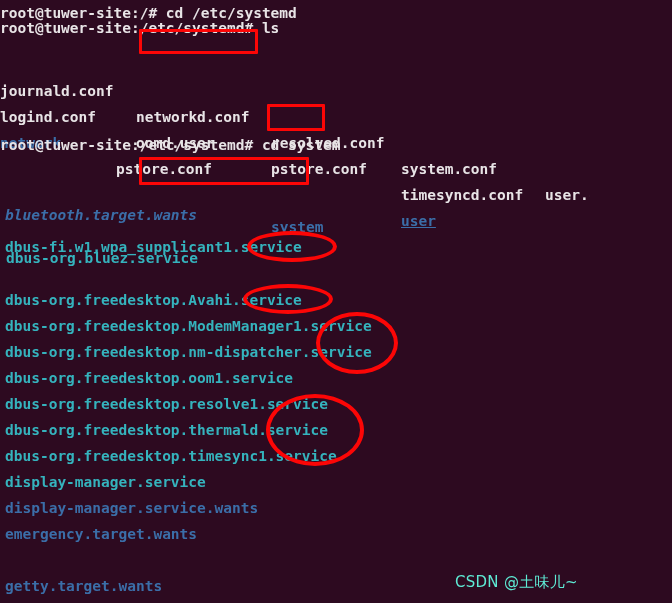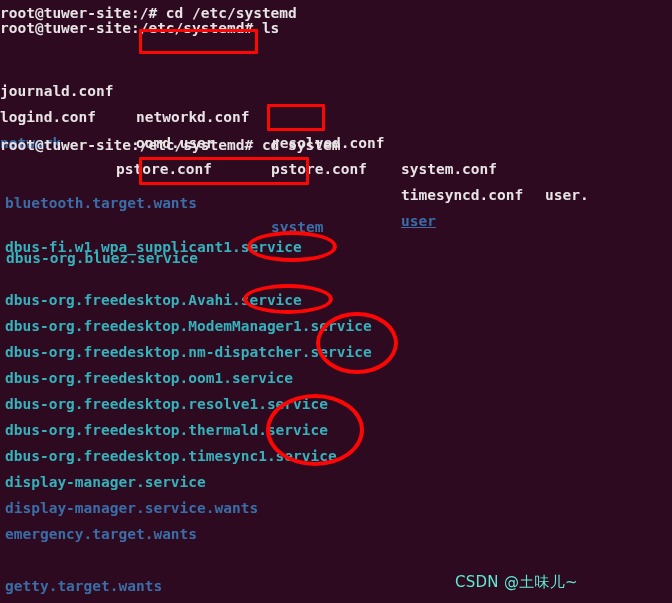--- a/index.html
+++ b/index.html
@@ -88,21 +88,21 @@
   <div class="term-line" style="top:104px;">
     <span class="col-blue" style="position:absolute;left:0px;">network</span>
     <span class="col-white" style="position:absolute;left:116px;">pstore.conf</span>
     <span class="col-blue" style="position:absolute;left:271px;margin-top:32px;">system</span>
     <span class="col-blue" style="position:absolute;left:401px;text-decoration:underline;">user</span>
   </div>
 
   <div class="term-line col-white" style="top:132px;">root@tuwer-site:/etc/systemd# cd system</div>
 
 
-  <div class="term-line col-blue indent" style="top:190px;">bluetooth.target.wants</div>
+  <div class="term-line col-blue indent" style="top:202px;font-style:italic;">bluetooth.target.wants</div>
 
 
   <div class="term-line col-cyan indent" style="top:234px;">dbus-fi.w1.wpa_supplicant1.service</div>
 
   <div class="term-line col-cyan indent" style="top:245px;padding-left:6px;">dbus-org.bluez.service</div>
 
   <div class="term-line col-cyan indent" style="top:287px;">dbus-org.freedesktop.Avahi.service</div>
 
   <div class="term-line col-cyan indent" style="top:313px;">dbus-org.freedesktop.ModemManager1.service</div>
 

